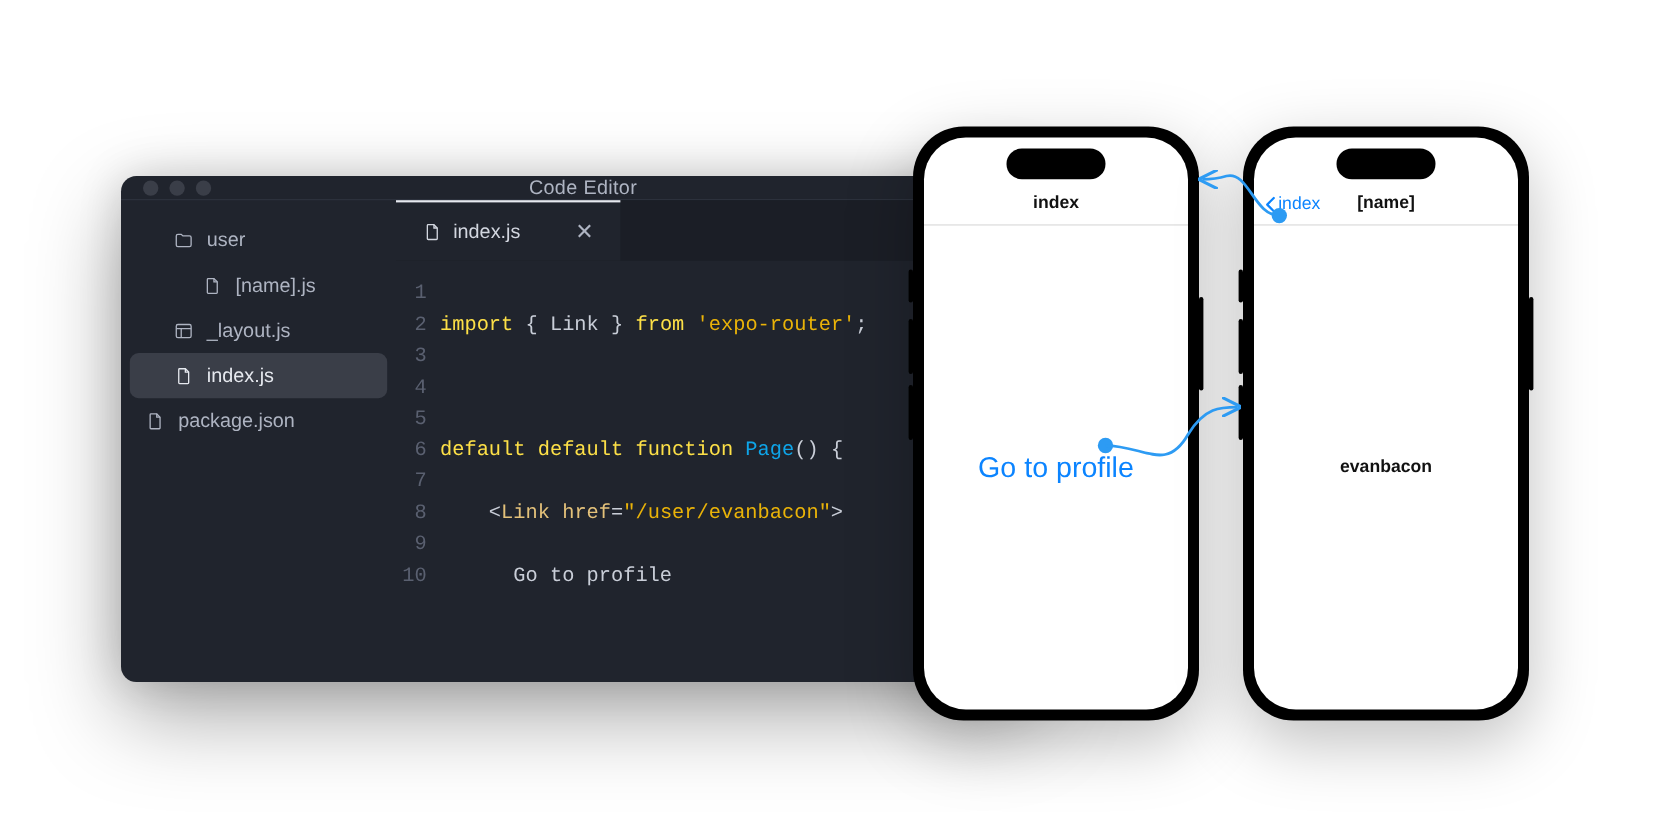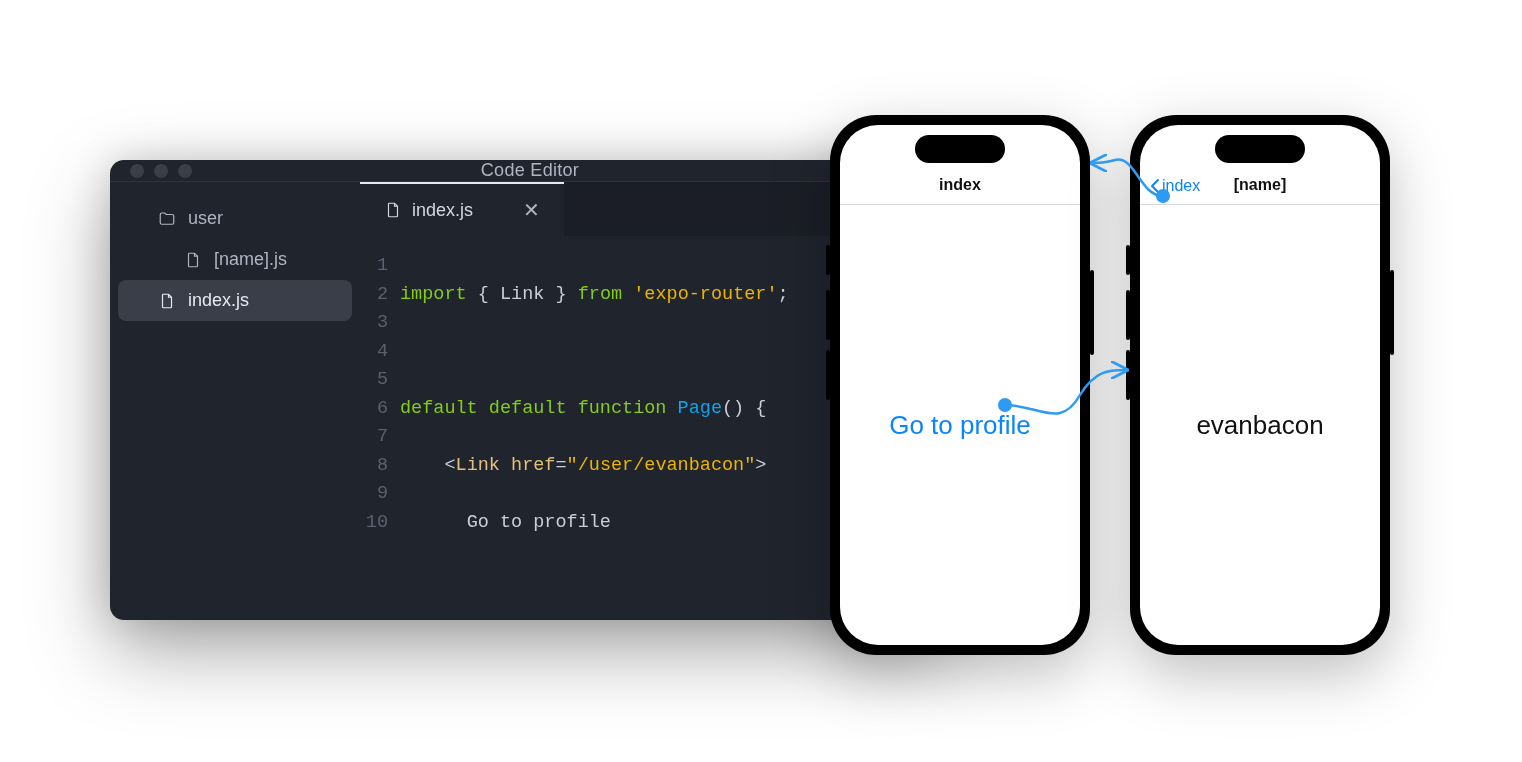--- a/index.html
+++ b/index.html
@@ -74,21 +74,21 @@
     font-family: -apple-system, sans-serif;
     font-size: 18px;
   }
   .tab .close { margin-left: 40px; color: #aeb4c2; font-size: 20px; cursor: pointer; }
 
   .code-area { flex: 1; padding: 16px 20px 20px 0; display: flex; line-height: 1.55; font-size: 18.5px; }
   .gutter { width: 40px; text-align: right; color: #5a6070; padding-right: 12px; user-select: none; }
   .gutter div { height: 28.5px; }
   .code { flex: 1; white-space: pre; }
   .code div { height: 28.5px; }
-  .tk-kw { color: #84cc16; margin-top: 12px; }
+  .tk-kw { color: #fde047; margin-top: 12px; }
   .tk-punct { color: #c9ced8; }
   .tk-id { color: #c9ced8; }
   .tk-str { color: #eab308; }
   .tk-fn { color: #0ea5e9; }
   .tk-tag { color: #e3c17a; }
   .tk-attr { color: #e3c17a; text-align: center; }
 
   
   .phone {
     position: absolute;
@@ -133,21 +133,21 @@
   .navbar .back {
     position: absolute; left: 10px; bottom: 9px;
     color: #0b84ff; font-size: 16px; display: flex; align-items: center; gap: 2px;
     cursor: pointer;
   }
   .navbar .nav-title { font-weight: 600; color: #111; }
   .screen-content {
     flex:1; display:flex; align-items:center; justify-content:center;
   }
   .link-text { color:#0b84ff; font-size: 26px; font-family: -apple-system, sans-serif; cursor: pointer; }
-  .profile-text { color:#111; font-size: 26px; font-family: -apple-system, sans-serif; font-weight:400; }
+  .profile-text { color:#111; font-size: 16px; font-family: -apple-system, sans-serif; font-weight:700; }
 
   
   svg.arrow { position:absolute; overflow:visible; pointer-events:none; }
   .endpoint-dot { fill:#2d9bf3; }
 
 </style>
 </head>
 <body>
 
 <div class="editor-window">
@@ -170,26 +170,40 @@
             </svg></span>
         <span>user</span>
       </div>
       <div class="file-row indent2">
         <span class="ic"><svg viewBox="0 0 24 24">
               <path d="M7 3h7l4 4v13a1 1 0 0 1-1 1H7a1 1 0 0 1-1-1V4a1 1 0 0 1 1-1z"></path>
               <path d="M14 3v4h4"></path>
             </svg></span>
         <span>[name].js</span>
       </div>
+      <div class="file-row indent1">
+        <span class="ic"><svg viewBox="0 0 24 24">
+              <rect x="3" y="4" width="18" height="16" rx="2"></rect>
+              <path d="M3 9h18M9 9v11"></path>
+            </svg></span>
+        <span>_layout.js</span>
+      </div>
       <div class="file-row indent1 active">
         <span class="ic"><svg viewBox="0 0 24 24">
               <path d="M7 3h7l4 4v13a1 1 0 0 1-1 1H7a1 1 0 0 1-1-1V4a1 1 0 0 1 1-1z"></path>
               <path d="M14 3v4h4"></path>
             </svg></span>
         <span>index.js</span>
+      </div>
+      <div class="file-row">
+        <span class="ic"><svg viewBox="0 0 24 24">
+              <path d="M7 3h7l4 4v13a1 1 0 0 1-1 1H7a1 1 0 0 1-1-1V4a1 1 0 0 1 1-1z"></path>
+              <path d="M14 3v4h4"></path>
+            </svg></span>
+        <span>package.json</span>
       </div>
     </div>
 
     <div class="main-pane">
       <div class="tabbar">
         <div class="tab">
           <span class="ic"><svg viewBox="0 0 24 24">
                 <path d="M7 3h7l4 4v13a1 1 0 0 1-1 1H7a1 1 0 0 1-1-1V4a1 1 0 0 1 1-1z"></path>
                 <path d="M14 3v4h4"></path>
               </svg></span>

